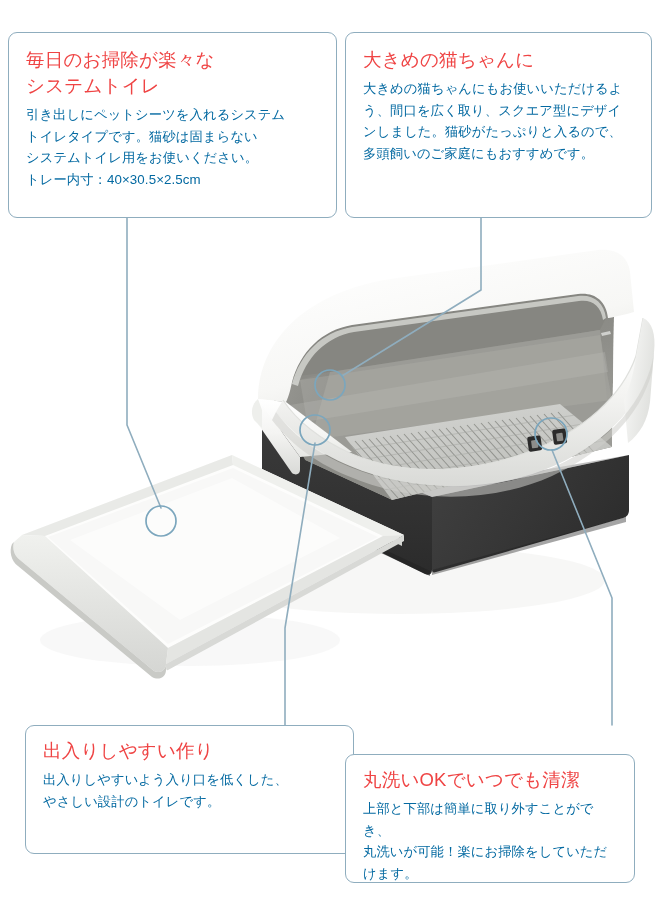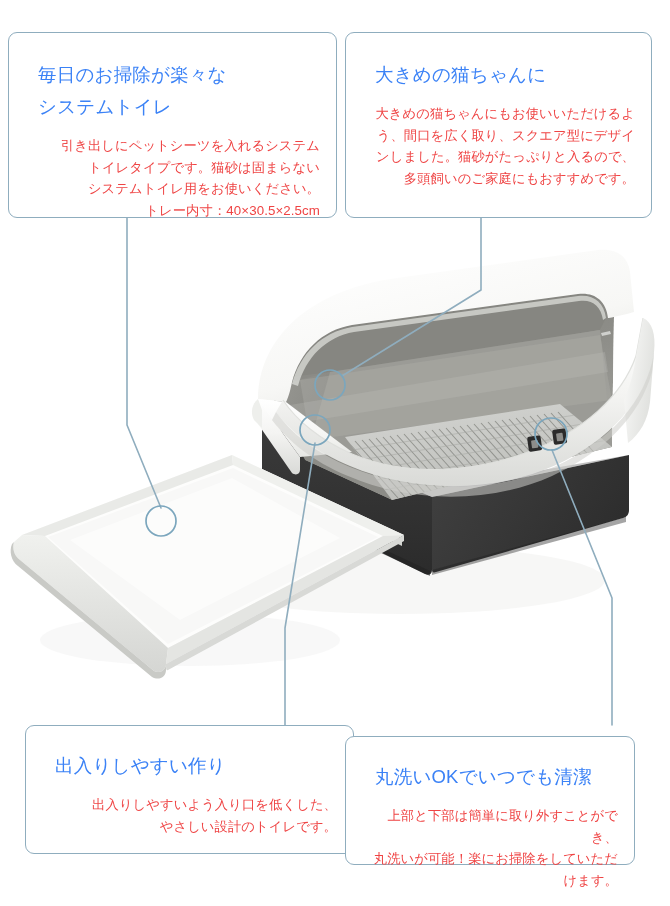--- a/index.html
+++ b/index.html
@@ -12,36 +12,36 @@
 
   
   .callout{
     position:absolute;box-sizing:border-box;
     background:#ffffff;
     border:1.4px solid #8fadbe;
     border-radius:9px;
     z-index:40;
   }
   .callout .h{
-    font-size:18.5px;line-height:32px;color:#3b82f6;
+    font-size:18.5px;line-height:26px;color:#ef4444;
     letter-spacing:.2px;font-weight:400;white-space:pre-line;
-    margin:12px;padding:0;
+    margin:0;padding:0;
   }
   .callout .b{
-    font-size:13.3px;line-height:21.5px;color:#ef4444;
+    font-size:13.3px;line-height:21.5px;color:#0369a1;
     letter-spacing:.1px;white-space:pre-line;font-weight:400;
-    margin:0;padding:0;text-align:right;
+    margin:0;padding:0;
   }
   .callout .inner{padding:14px 16px 10px 17px;}
   .callout .b{margin-top:5px;}
 
   #box-tl{left:8px;top:32px;width:329px;height:186px;}
   #box-tr{left:345px;top:32px;width:307px;height:186px;}
   #box-bl{left:25px;top:725px;width:329px;height:129px;}
-  #box-br{left:345px;top:736px;width:290px;height:129px;}
+  #box-br{left:345px;top:754px;width:290px;height:129px;}
   #box-bl .inner,#box-br .inner{padding:12px 16px 10px 17px;}
 
   
   #leaders{position:absolute;left:0;top:0;width:670px;height:906px;z-index:30;}
 
   
   #product{position:absolute;left:0;top:0;width:670px;height:906px;z-index:10;}
 </style>
 </head>
 <body>

